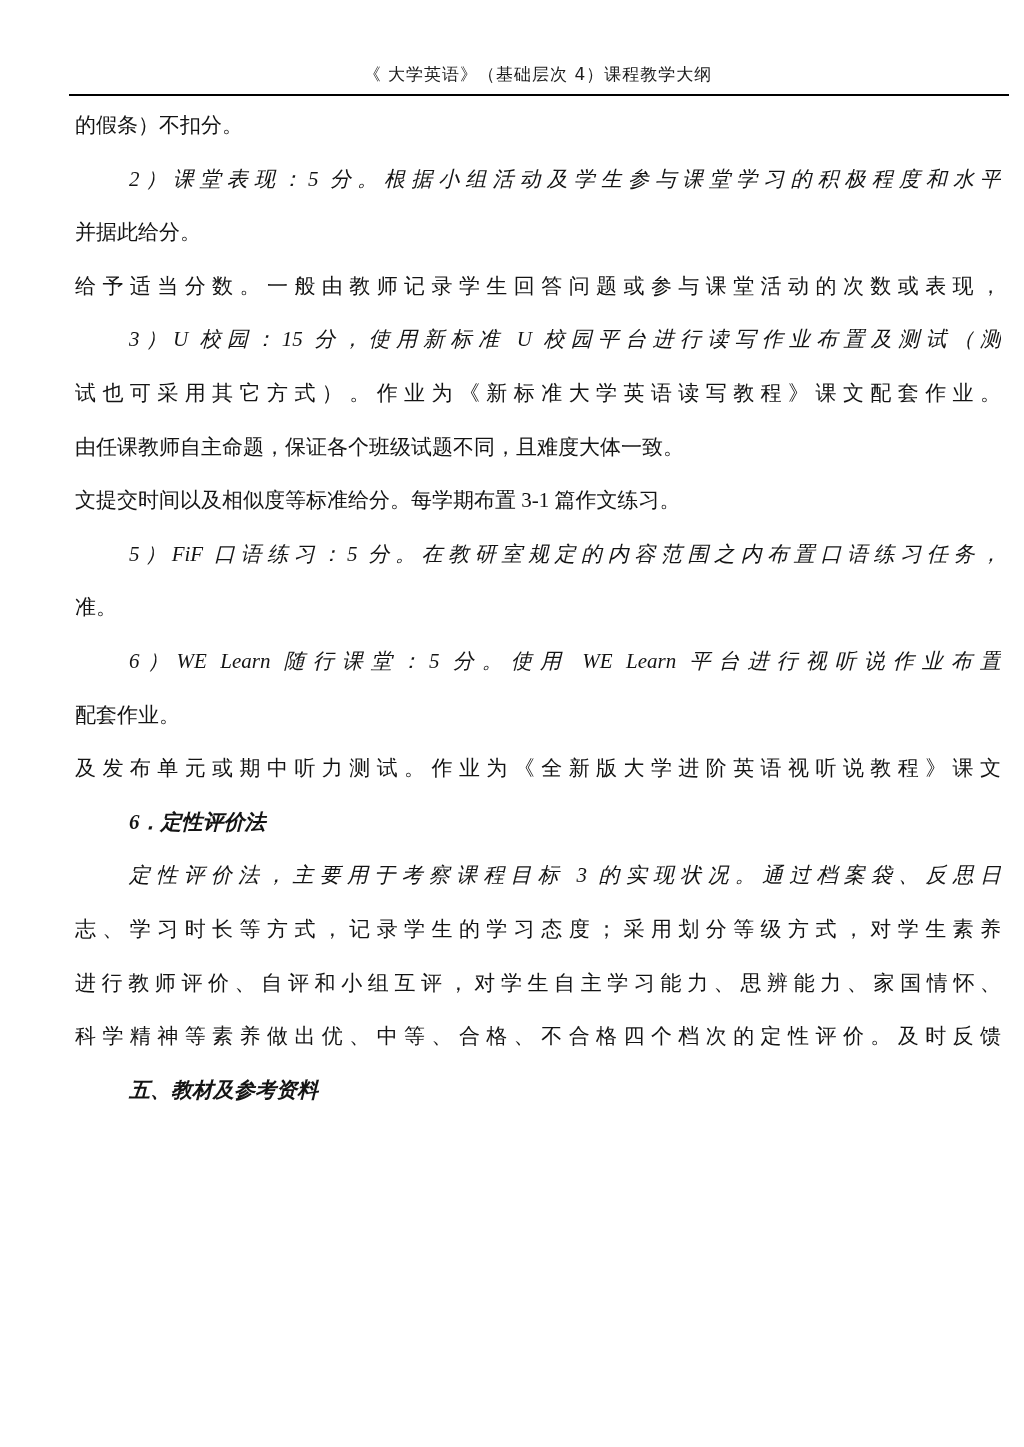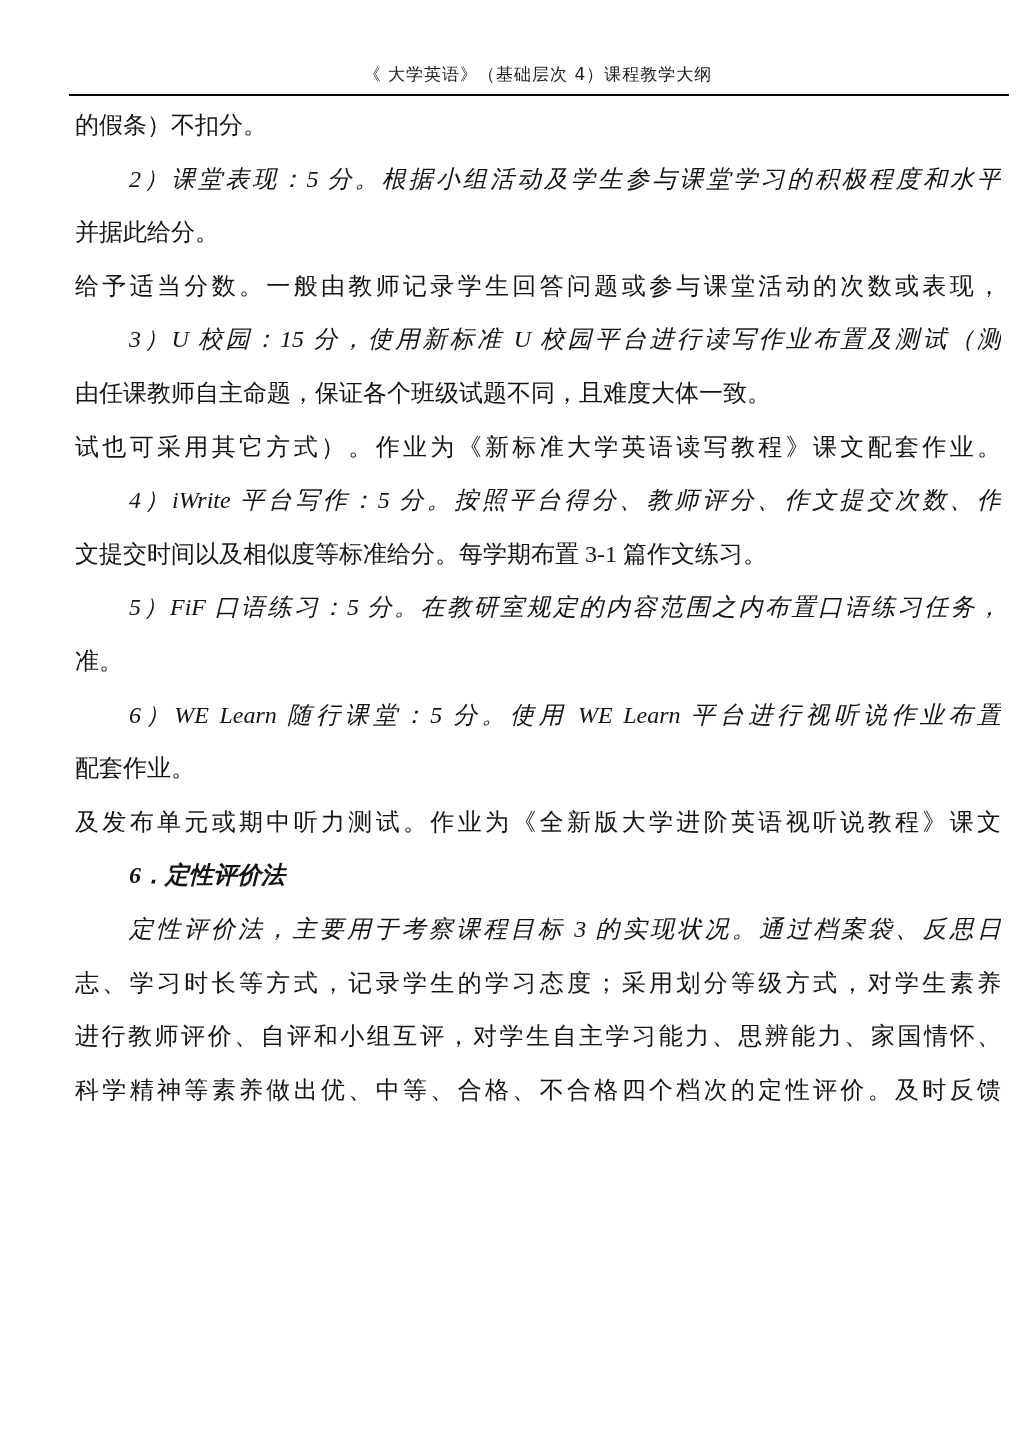--- a/index.html
+++ b/index.html
@@ -39,21 +39,21 @@
     position: absolute;
     top: 99px;
     left: 49px;
     width: 926px;
   }
 
   .line {
     height: 53.6px;
     line-height: 53.6px;
     font-family: "Liberation Serif", "DejaVu Serif", serif;
-    font-size: 24px;
+    font-size: 21px;
     color: #141414;
     overflow: hidden;
     text-align: left;
   }
   .line.indent { text-indent: 54px; font-style: italic; }
   .line.fill   { text-align: justify; text-align-last: justify; }
   .line.bold   { font-weight: 700; }
 
   .footer {
     position: absolute;
@@ -74,23 +74,22 @@
   <div class="header-title">《 大学英语》（基础层次 4）课程教学大纲</div>
 
   <div class="header-rule"></div>
 
   <div class="doc-body" id="doc-body">
       <div class="line">的假条）不扣分。</div>
       <div class="line indent fill">2）课堂表现：5 分。根据小组活动及学生参与课堂学习的积极程度和水平</div>
       <div class="line">并据此给分。</div>
       <div class="line fill">给予适当分数。一般由教师记录学生回答问题或参与课堂活动的次数或表现，</div>
       <div class="line indent fill">3）U 校园：15 分，使用新标准 U 校园平台进行读写作业布置及测试（测</div>
+      <div class="line fill">试也可采用其它方式）。作业为《新标准大学英语读写教程》课文配套作业。</div>
       <div class="line">由任课教师自主命题，保证各个班级试题不同，且难度大体一致。</div>
-      <div class="line fill">试也可采用其它方式）。作业为《新标准大学英语读写教程》课文配套作业。</div>
-      <div class="line indent fill">4）iWrite 平台写作：5 分。按照平台得分、教师评分、作文提交次数、作</div>
       <div class="line">文提交时间以及相似度等标准给分。每学期布置 3-1 篇作文练习。</div>
       <div class="line indent fill">5）FiF 口语练习：5 分。在教研室规定的内容范围之内布置口语练习任务，</div>
       <div class="line">准。</div>
       <div class="line indent fill">6）WE Learn 随行课堂：5 分。使用 WE Learn 平台进行视听说作业布置</div>
       <div class="line">配套作业。</div>
       <div class="line fill">及发布单元或期中听力测试。作业为《全新版大学进阶英语视听说教程》课文</div>
       <div class="line indent bold">6．定性评价法</div>
       <div class="line indent fill">定性评价法，主要用于考察课程目标 3 的实现状况。通过档案袋、反思日</div>
       <div class="line fill">志、学习时长等方式，记录学生的学习态度；采用划分等级方式，对学生素养</div>
       <div class="line fill">进行教师评价、自评和小组互评，对学生自主学习能力、思辨能力、家国情怀、</div>

